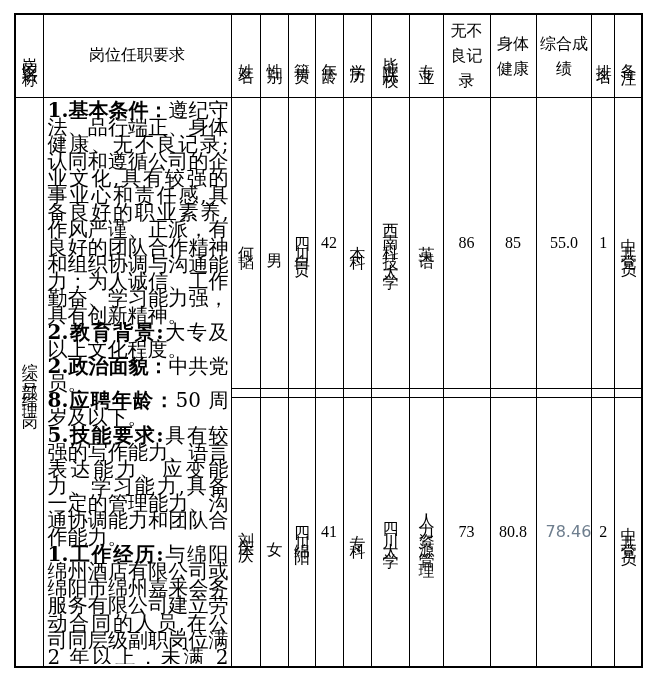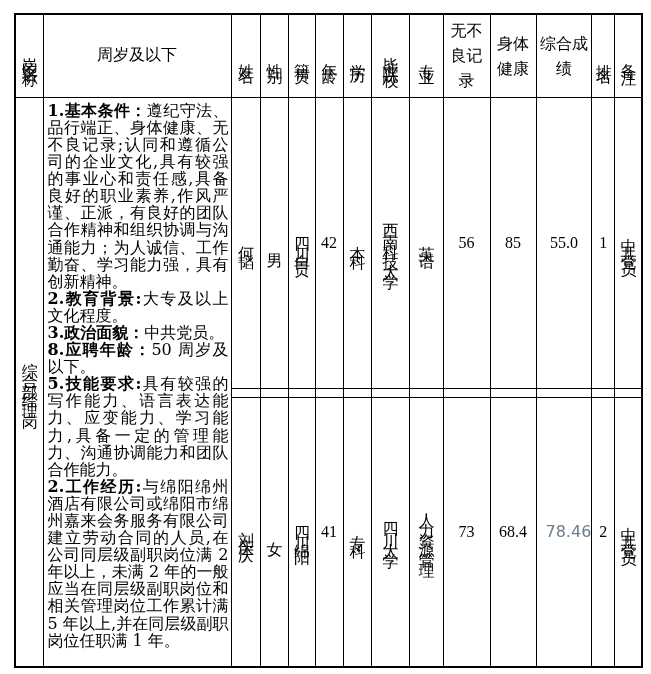--- a/index.html
+++ b/index.html
@@ -28,21 +28,21 @@
     writing-mode:vertical-lr;text-orientation:upright;
     display:inline-block;line-height:1.05;letter-spacing:8px;
   }
   .vh{letter-spacing:5px;}     
   .vwide{letter-spacing:10px;} 
   .hwrap{line-height:25px;padding:0 2px;} 
   .num{font-size:15px;font-family:Liberation Serif, serif;}
   .req-cell{text-align:left;vertical-align:top;}
   .req-inner{
     width:181px;height:562px;overflow:hidden;
-    padding:2px 2px 0 4px;font-size:16px;line-height:17.1px;
+    padding:2px 2px 0 4px;font-size:20px;line-height:17.1px;
   }
   .req-inner p{margin:0;padding:0;text-align:justify;}
   .req-inner b{font-weight:bold;}
   .soft{font-family:"DejaVu Sans","Liberation Sans",sans-serif;font-size:14px;}
 </style>
 </head>
 <body>
 
 <div class="page">
   <table class="grid">
@@ -59,55 +59,55 @@
       <col style="width:47px">
         <col style="width:46px">
         <col style="width:48px">
       <col style="width:23px">
         <col style="width:27px">
     </colgroup>
 
     <tbody>
         <tr class="head">
       <th><span class="v vh">岗位名称</span></th>
-      <th>周岁及以下</th>
+      <th>岗位任职要求</th>
       <th><span class="v vh">姓名</span></th>
       <th><span class="v vh">性别</span></th>
       <th><span class="v vh">籍贯</span></th>
       <th><span class="v vh">年龄</span></th>
       <th><span class="v vh">学历</span></th>
       <th><span class="v vh">毕业院校</span></th>
       <th><span class="v vh">专业</span></th>
       <th class="hwrap">无不良记录</th>
       <th class="hwrap">身体健康</th>
       <th class="hwrap">综合成绩</th>
       <th><span class="v vh">排名</span></th>
       <th><span class="v vh">备注</span></th>
     </tr>
 
     <tr class="row1">
       <td rowspan="3"><span class="v vwide">综合部经理岗</span></td>
       <td rowspan="3" class="req-cell">
         <div class="req-inner">
           <p><b>1.基本条件：</b><span>遵纪守法、品行端正、身体健康、无不良记录;认同和遵循公司的企业文化,具有较强的事业心和责任感,具备良好的职业素养,作风严谨、正派，有良好的团队合作精神和组织协调与沟通能力；为人诚信、工作勤奋、学习能力强，具有创新精神。</span></p>
           <p><b>2.教育背景:</b><span>大专及以上文化程度。</span></p>
-          <p><b>3.政治面貌：</b><span>中共党员。</span></p>
+          <p><b>2.政治面貌：</b><span>中共党员。</span></p>
           <p><b>8.应聘年龄：</b><span>50 周岁及以下。</span></p>
           <p><b>5.技能要求:</b><span>具有较强的写作能力、语言表达能力、应变能力、学习能力,具备一定的管理能力、沟通协调能力和团队合作能力。</span></p>
-          <p><b>2.工作经历:</b><span>与绵阳绵州酒店有限公司或绵阳市绵州嘉来会务服务有限公司建立劳动合同的人员,在公司同层级副职岗位满 2 年以上，未满 2 年的一般应当在同层级副职岗位和相关管理岗位工作累计满 5 年以上,并在同层级副职岗位任职满 1 年。</span></p>
+          <p><b>1.工作经历:</b><span>与绵阳绵州酒店有限公司或绵阳市绵州嘉来会务服务有限公司建立劳动合同的人员,在公司同层级副职岗位满 2 年以上，未满 2 年的一般应当在同层级副职岗位和相关管理岗位工作累计满 5 年以上,并在同层级副职岗位任职满 1 年。</span></p>
         </div>
       </td>
       <td><span class="v">何韬</span></td>
       <td><span class="v">男</span></td>
       <td><span class="v">四川自贡</span></td>
       <td class="num">42</td>
       <td><span class="v">本科</span></td>
       <td><span class="v vwide">西南科技大学</span></td>
       <td><span class="v">英语</span></td>
-      <td class="num">56</td>
+      <td class="num">86</td>
       <td class="num">85</td>
       <td class="num">55.0</td>
       <td class="num">1</td>
       <td><span class="v">中共党员</span></td>
     </tr>
 
     <tr class="spacer">
       <td></td>
       <td></td>
       <td></td>
@@ -124,20 +124,20 @@
 
     <tr class="row2">
       <td><span class="v">刘庆庆</span></td>
       <td><span class="v">女</span></td>
       <td><span class="v">四川绵阳</span></td>
       <td class="num">41</td>
       <td><span class="v">专科</span></td>
       <td><span class="v vwide">四川大学</span></td>
       <td><span class="v vwide">人力资源管理</span></td>
       <td class="num">73</td>
-      <td class="num">68.4</td>
+      <td class="num">80.8</td>
       <td class="num soft" style="color: rgb(110, 126, 142); padding-left: 9px;">78.46</td>
       <td class="num">2</td>
       <td><span class="v">中共党员</span></td>
     </tr>
   </tbody>
     </table>
 </div>
 
 </body></html>

